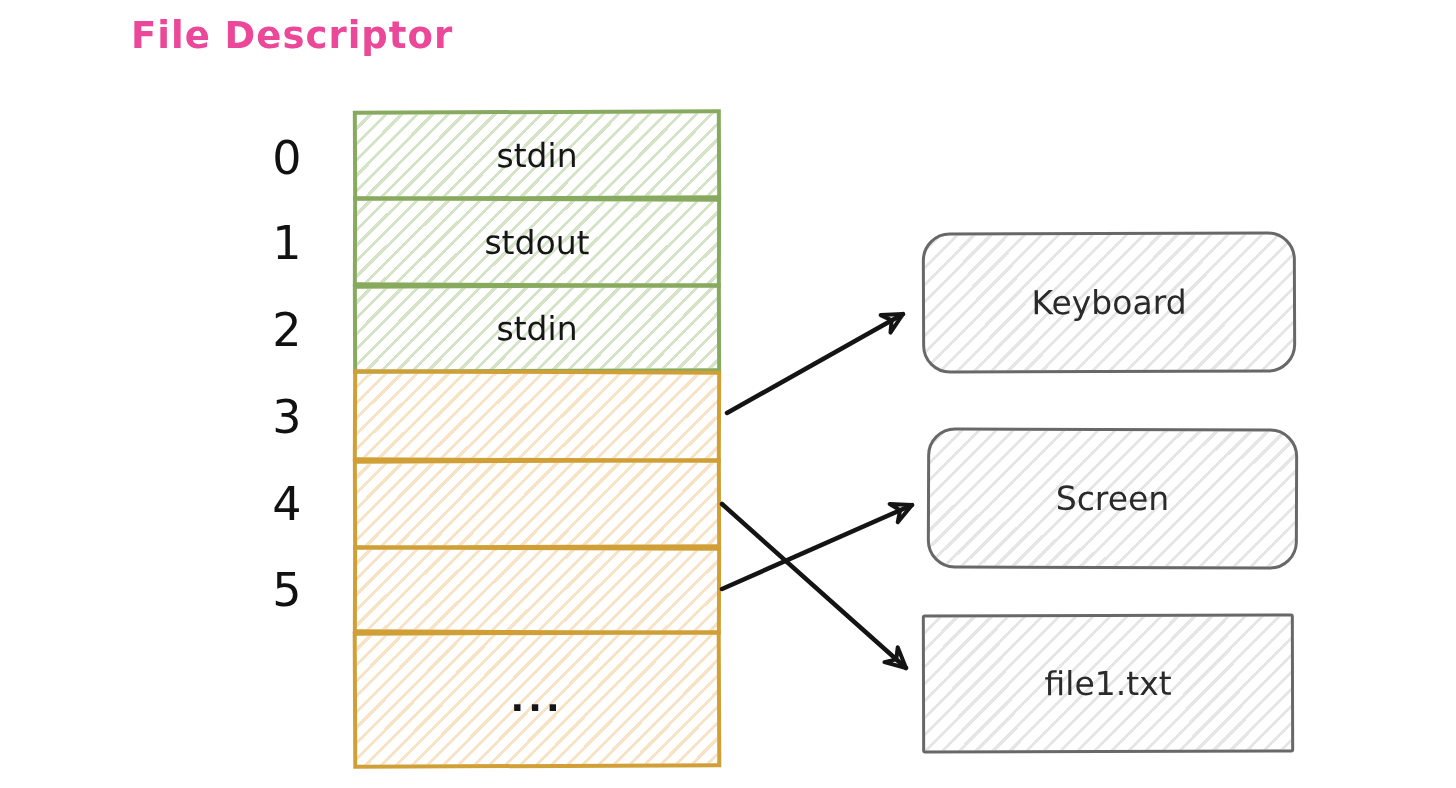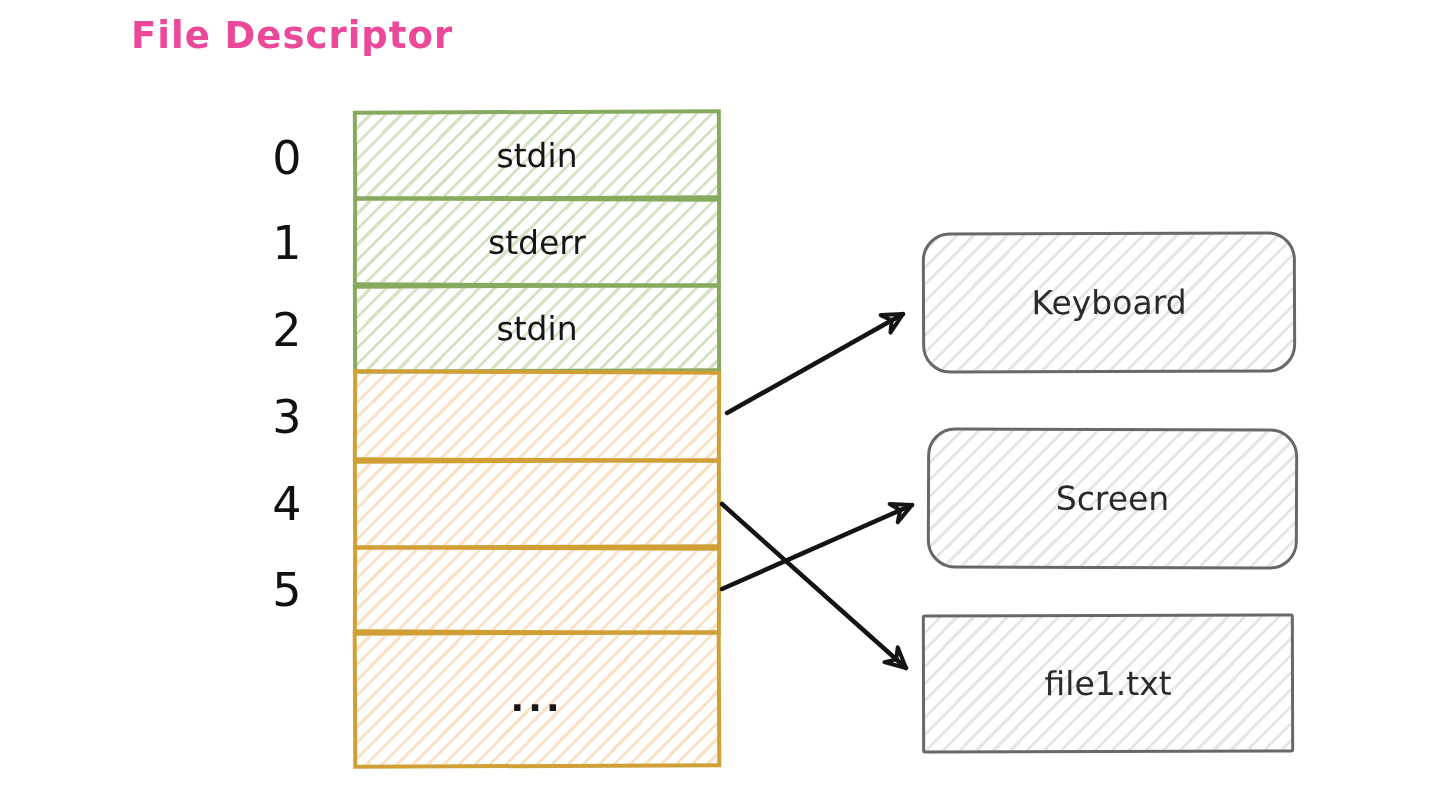--- a/index.html
+++ b/index.html
@@ -125,21 +125,21 @@
   <div class="idx idx-1">1</div>
   <div class="idx idx-2">2</div>
   <div class="idx idx-3">3</div>
   <div class="idx idx-4">4</div>
   <div class="idx idx-5">5</div>
 
   <div class="row green row-0">
     <span>stdin</span>
   </div>
   <div class="row green row-1">
-    <span>stderr</span>
+    <span>stdout</span>
   </div>
   <div class="row green row-2">
     <span>stdin</span>
   </div>
   <div class="row orange row-3">
     <span></span>
   </div>
   <div class="row orange row-4">
     <span></span>
   </div>

